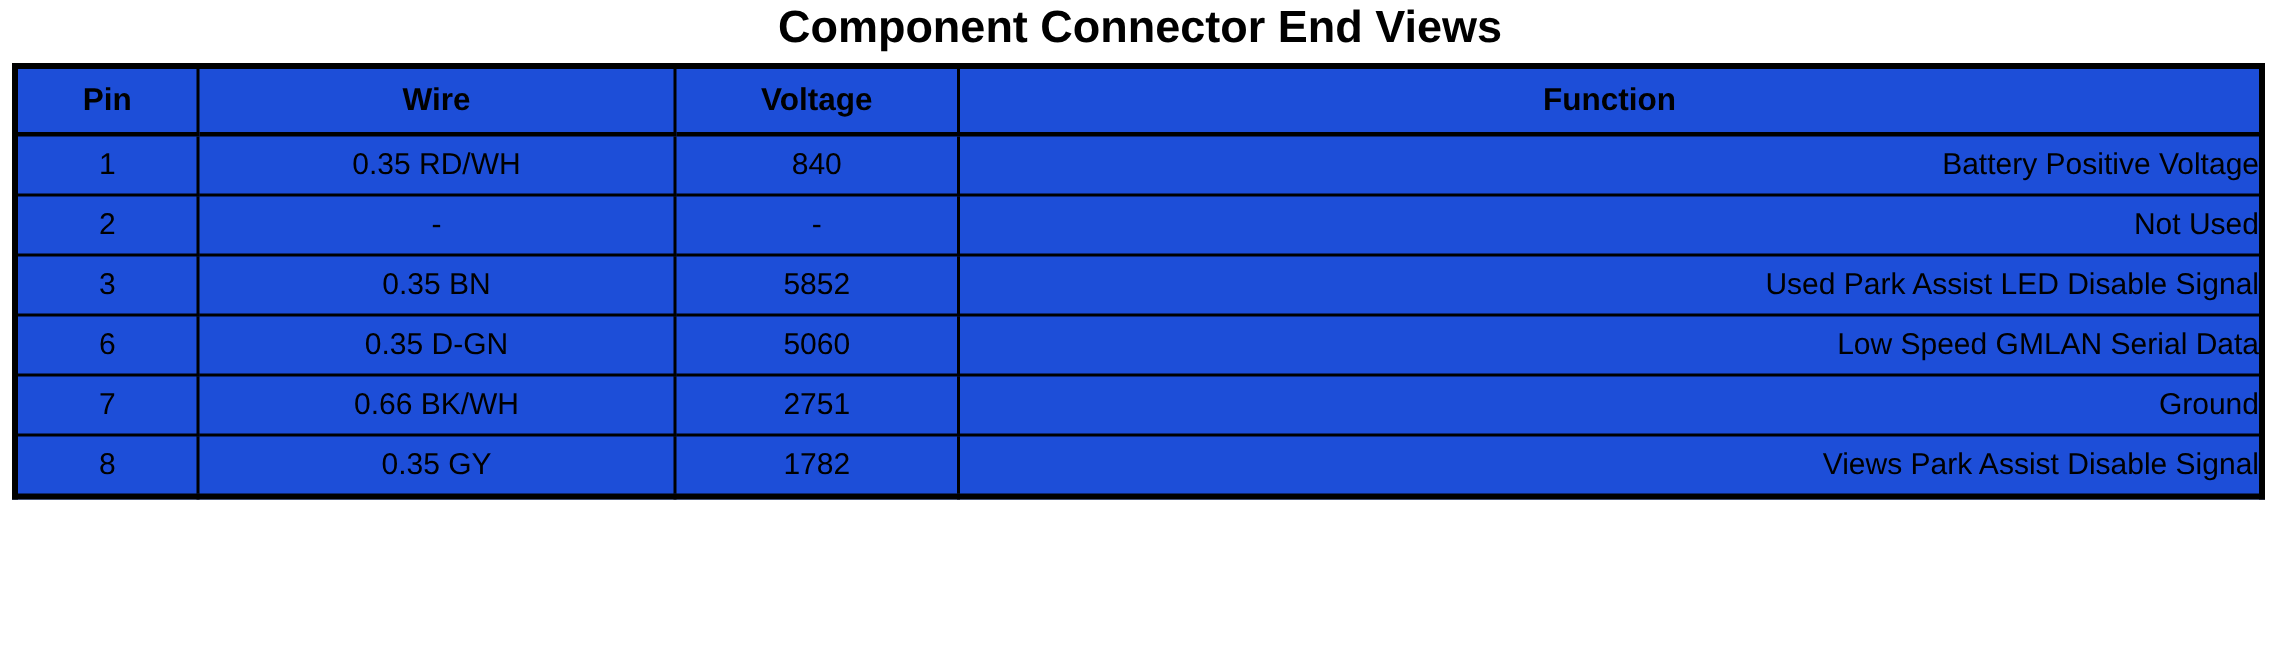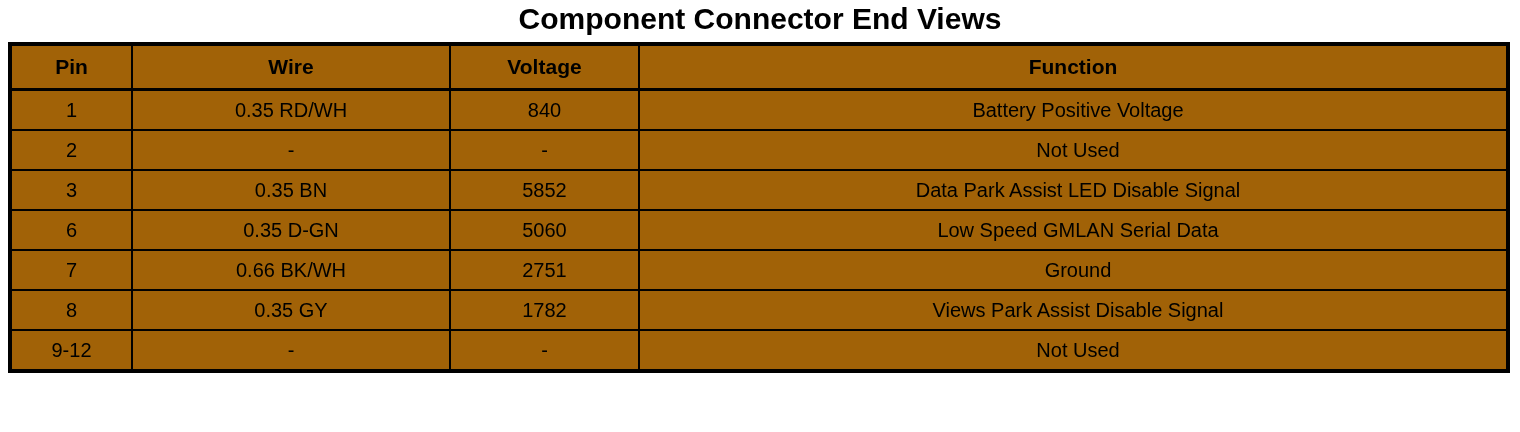--- a/index.html
+++ b/index.html
@@ -28,21 +28,21 @@
     font-weight: bold;
     letter-spacing: 0px;
   }
   table.pinout {
     position: absolute;
     top: 42px;
     left: 8px;
     width: 1502px;
     border-collapse: collapse;
     table-layout: fixed;
-    background: #a16207;
+    background: #1d4ed8;
   }
   table.pinout, table.pinout th, table.pinout td {
     border: 2px solid #000000;
   }
   table.pinout {
     border-width: 4px;
   }
   table.pinout th {
     height: 42px;
     font-size: 21px;
@@ -56,21 +56,21 @@
     font-size: 20px;
     font-weight: normal;
     text-align: center;
     padding: 0;
     white-space: nowrap;
     overflow: hidden;
   }
   table.pinout td.fn, table.pinout th.fn-h {
   }
   table.pinout td.fn {
-    text-align: center;
+    text-align: right;
     padding-left: 10px;
   }
   col.c-pin { width: 122px; }
   col.c-wire { width: 318px; }
   col.c-circuit { width: 189px; }
   col.c-function { width: auto; }
 </style>
 </head>
 <body>
 
@@ -103,42 +103,36 @@
       <tr>
         <td>2</td>
         <td>-</td>
         <td>-</td>
         <td class="fn">Not Used</td>
       </tr>
       <tr>
         <td>3</td>
         <td>0.35 BN</td>
         <td>5852</td>
-        <td class="fn">Data Park Assist LED Disable Signal</td>
+        <td class="fn">Used Park Assist LED Disable Signal</td>
       </tr>
       <tr>
         <td>6</td>
         <td>0.35 D-GN</td>
         <td>5060</td>
         <td class="fn">Low Speed GMLAN Serial Data</td>
       </tr>
       <tr>
         <td>7</td>
         <td>0.66 BK/WH</td>
         <td>2751</td>
         <td class="fn">Ground</td>
       </tr>
       <tr>
         <td>8</td>
         <td>0.35 GY</td>
         <td>1782</td>
         <td class="fn">Views Park Assist Disable Signal</td>
       </tr>
-      <tr>
-        <td>9-12</td>
-        <td>-</td>
-        <td>-</td>
-        <td class="fn">Not Used</td>
-      </tr>
     </tbody>
   </table>
 
 </div>
 
 </body></html>

